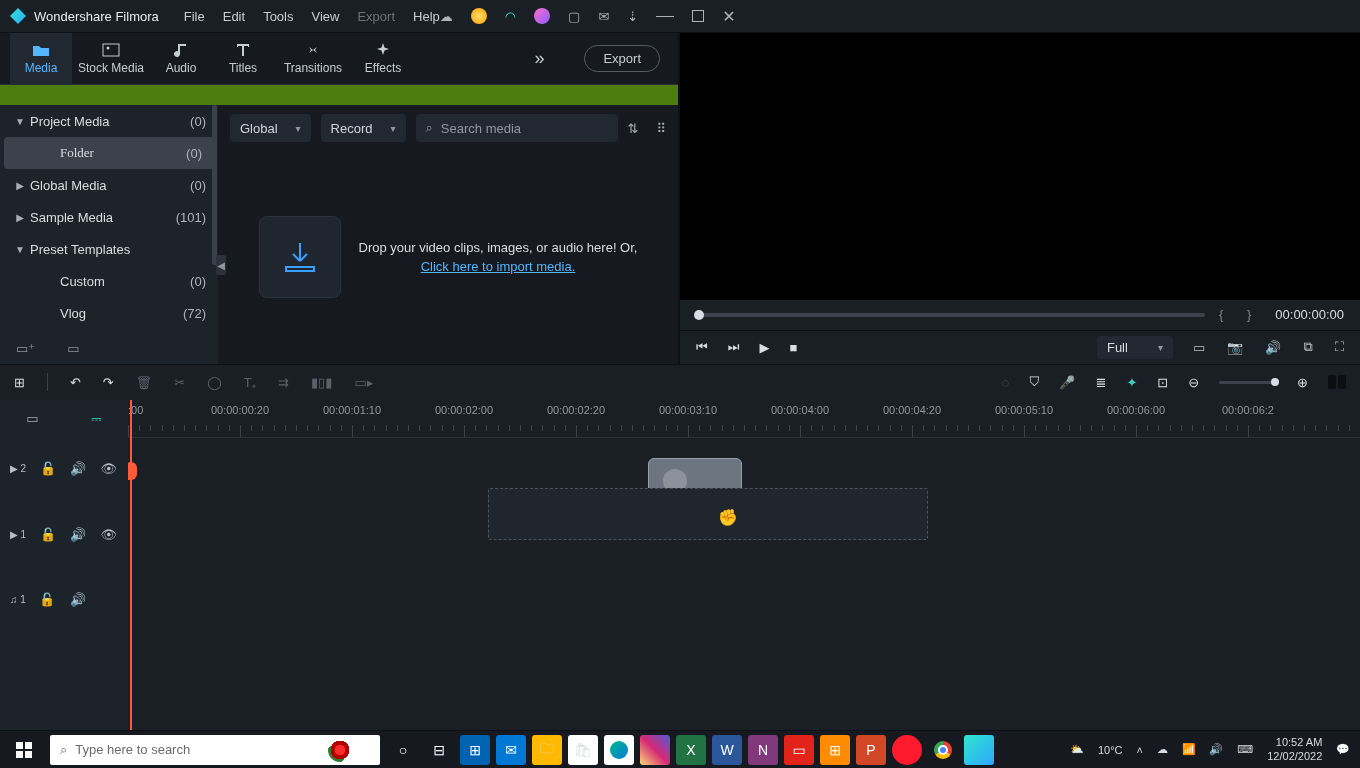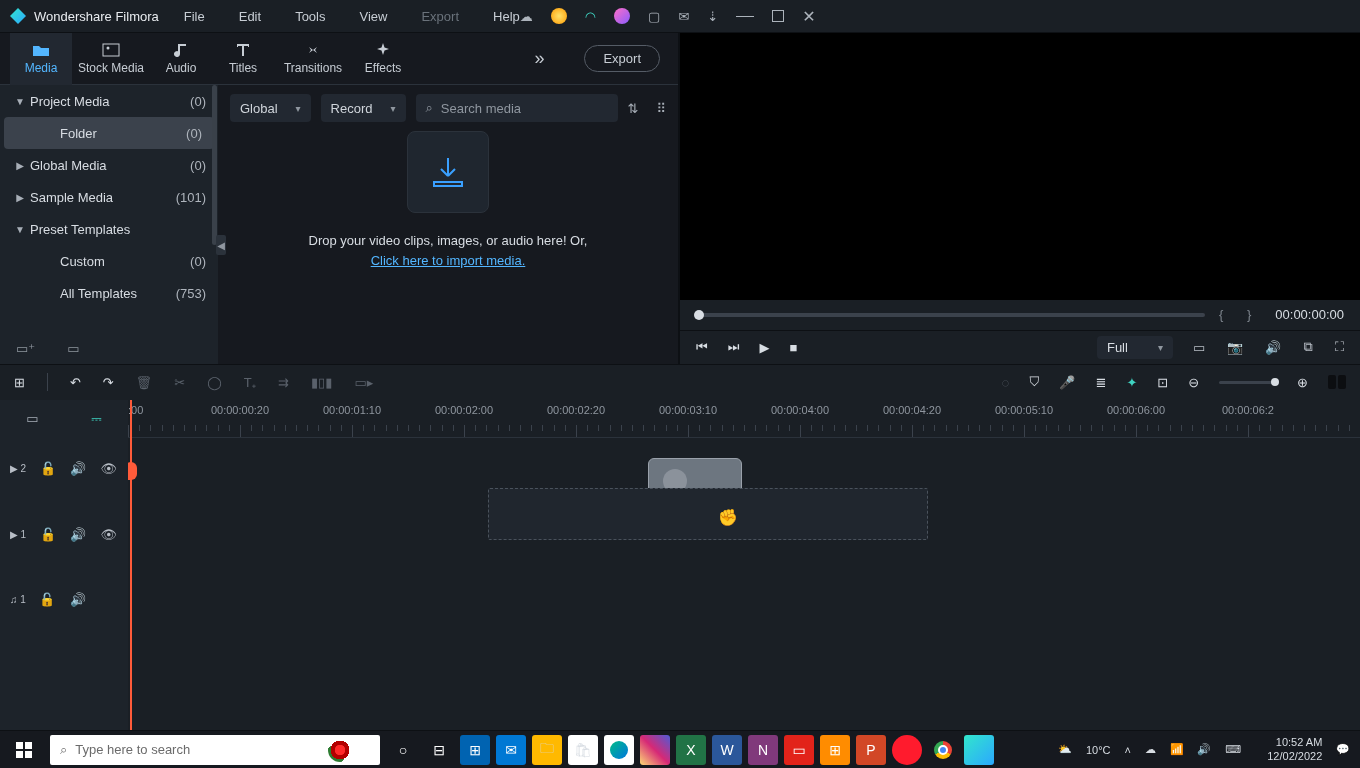--- a/index.html
+++ b/index.html
@@ -1,63 +1,63 @@
 <!DOCTYPE html>
 <html><head>
 <meta charset="utf-8">
 <style>
 * { margin: 0; padding: 0; box-sizing: border-box; font-family: -apple-system, "Segoe UI", Arial, sans-serif; user-select: none; }
 html, body { width: 1360px; height: 768px; background: #1e2329; color: #d8dde3; overflow: hidden; font-size: 13px; }
 .app { display: flex; flex-direction: column; width: 100%; height: 730px; }
 .titlebar { display: flex; align-items: center; height: 33px; background: #1a1f25; padding: 0 10px; border-bottom: 1px solid #0d1014; }
 .tb-logo { width: 16px; height: 16px; background: linear-gradient(135deg,#32e6cc,#2ba8ff); clip-path: polygon(50% 0,100% 50%,50% 100%,0 50%); margin-right: 8px; }
 .tb-appname { font-weight: 500; color: #e8ebef; margin-right: 25px; }
-.tb-menus { display: flex; gap: 34px; color: #c7cdd4; }
+.tb-menus { display: flex; gap: 18px; color: #c7cdd4; }
 .tb-menu.dim { color: #6a727b; }
 .tb-title { flex: 1; text-align: center; color: #d8dde3; }
 .tb-right { display: flex; align-items: center; gap: 18px; color: #acb3bb; }
 .tb-circ { width: 16px; height: 16px; border-radius: 50%; display: inline-block; }
 .tb-hr { width: 18px; height: 1px; background: #acb3bb; display: block; }
 .tb-sq { width: 12px; height: 12px; border: 1px solid #acb3bb; display: block; }
 .tb-x { font-size: 16px; }
 
 .main-row { display: flex; flex: 1; min-height: 0; }
-.left-pane { width: 678px; display: flex; flex-direction: column; background: #5eead4; }
+.left-pane { width: 678px; display: flex; flex-direction: column; background: #4d7c0f; gap: 20px; }
 .right-pane { flex: 1; display: flex; flex-direction: column; background: #000; border-left: 2px solid #0d1014; }
 
 .mode-tabs { display: flex; align-items: center; height: 52px; background: #16191f; border-bottom: 1px solid #2b323b; padding-left: 10px; }
 .mode-tab { display: flex; flex-direction: column; align-items: center; justify-content: center; width: 62px; height: 52px; font-size: 12px; color: #c7cdd4; gap: 4px; cursor: pointer; }
 .mode-tab.active { background: #222831; color: #53b6ff; }
 .mode-tab.wide { width: 78px; }
 .mode-ico { width: 18px; height: 14px; display: flex; align-items: center; justify-content: center; }
 .mode-more { margin-left: auto; margin-right: 40px; font-size: 18px; color: #c7cdd4; }
 .export-btn { border: 1px solid #555c66; border-radius: 18px; padding: 5px 18px; margin-right: 18px; color: #c7cdd4; }
 
 .left-cols { display: flex; flex: 1; min-height: 0; }
 .sidebar { width: 218px; background: #1d232a; display: flex; flex-direction: column; position: relative; }
 .sb-item { display: flex; align-items: center; height: 32px; color: #d8dde3; font-size: 13px; padding-right: 12px; }
 .sb-caret { width: 20px; text-align: center; font-size: 10px; color: #a7aeb7; }
 .sb-label { flex: 1; }
 .sb-count { color: #aeb4bc; }
 .sb-ind0 { padding-left: 10px; }
 .sb-ind1 { padding-left: 38px; }
 .sb-ind2 { padding-left: 60px; }
 .sb-item.sel { background: #3b424c; border-radius: 4px; margin: 0 4px; }
-.sb-item.sel .sb-label { margin-left: 18px; }
+.sb-item.sel .sb-label { margin-left: 18px; font-family: Liberation Serif, serif; }
 .sb-bottom { margin-top: auto; display: flex; gap: 32px; padding: 8px 16px; color: #8f969f; }
 .sb-scroll { position: absolute; right: 1px; top: 0; width: 5px; height: 160px; background: #3a414a; border-radius: 3px; }
 .sb-collapse { position: absolute; right: -8px; top: 150px; width: 10px; height: 20px; background: #2b323b; color: #8f969f; font-size: 10px; display: flex; align-items: center; justify-content: center; border-radius: 2px; }
 
 .media-area { flex: 1; display: flex; flex-direction: column; background: #16191f; }
 .media-top { display: flex; align-items: center; height: 46px; padding: 0 12px; gap: 10px; }
 .dd { display: flex; align-items: center; background: #222831; border-radius: 4px; height: 28px; padding: 0 10px; gap: 18px; color: #d0d5db; }
 .dd-chev { font-size: 10px; color: #8f969f; }
 .searchbox { flex: 1; display: flex; align-items: center; background: #222831; border-radius: 4px; height: 28px; padding: 0 10px; gap: 8px; color: #8f969f; }
 .media-icons { display: flex; gap: 18px; color: #a7aeb7; }
-.media-drop { flex: 1; display: flex; flex-direction: column; align-items: center; gap: 18px; }
+.media-drop { flex: 1; display: flex; align-items: center; justify-content: center; gap: 18px; }
 .drop-box { width: 82px; height: 82px; background: #1f262f; border-radius: 8px; display: flex; align-items: center; justify-content: center; border: 1px solid #2b323b; }
 .drop-text { color: #d8dde3; text-align: center; line-height: 1.5; }
 .drop-link { color: #53b6ff; text-decoration: underline; cursor: pointer; }
 
 .preview { flex: 1; background: #000; }
 .prog-row { display: flex; align-items: center; height: 30px; padding: 0 16px; gap: 14px; background: #1a1f25; }
 .prog-track { flex: 1; height: 4px; background: #3b424c; border-radius: 2px; position: relative; }
 .prog-knob { width: 10px; height: 10px; border-radius: 50%; background: #d8dde3; position: absolute; left: -2px; top: -3px; }
 .prog-brackets { color: #7d848d; letter-spacing: 10px; }
 .prog-time { color: #d8dde3; font-variant-numeric: tabular-nums; }
@@ -98,21 +98,21 @@
 .dz-cursor { position: absolute; top: 108px; left: 590px; color: #fff; font-size: 16px; z-index: 6; }
 .dz-text { position: absolute; top: 156px; left: 0; right: 0; text-align: center; color: #c7cdd4; }
 
 .taskbar { position: fixed; bottom: 0; left: 0; right: 0; height: 38px; background: #16191f; display: flex; align-items: center; padding-left: 6px; gap: 8px; border-top: 1px solid #0d1014; }
 .start { width: 36px; height: 30px; display: flex; align-items: center; justify-content: center; color: #fff; }
 .searchbar { width: 330px; height: 30px; background: #fff; border-radius: 2px; display: flex; align-items: center; padding: 0 10px; gap: 8px; color: #6b6b6b; position: relative; }
 .searchbar .flower { position: absolute; right: 28px; width: 24px; height: 24px; background: radial-gradient(circle,#ff2a2a 30%,#b30000 31% 55%,transparent 56%), radial-gradient(circle at 30% 70%, #2e7d32 40%, transparent 41%); border-radius: 50%; }
 .tb-apps { display: flex; gap: 6px; align-items: center; }
 .tb-app { width: 30px; height: 30px; border-radius: 3px; display: flex; align-items: center; justify-content: center; font-size: 14px; }
 .tray { margin-left: auto; display: flex; align-items: center; gap: 14px; padding-right: 10px; color: #d8dde3; font-size: 11px; }
-.tray-time { text-align: right; line-height: 1.2; margin-left: 12px; }
+.tray-time { text-align: right; line-height: 1.2; }
 svg { display: block; }
 </style>
 </head>
 <body>
 
 <div class="app">
 
   <div class="titlebar">
     <div class="tb-logo"></div>
     <div class="tb-appname">Wondershare Filmora</div>
@@ -221,22 +221,22 @@
           <div class="sb-item sb-ind0">
             <span class="sb-caret">▼</span>
             <span class="sb-label">Preset Templates</span>
             <span class="sb-count"></span>
           </div>
           <div class="sb-item sb-ind2">
             <span class="sb-label">Custom</span>
             <span class="sb-count">(0)</span>
           </div>
           <div class="sb-item sb-ind2">
-            <span class="sb-label">All Templates</span>
-            <span class="sb-count">(753)</span>
+            <span class="sb-label">Vlog</span>
+            <span class="sb-count">(72)</span>
           </div>
           <div class="sb-bottom">
             <span>▭⁺</span>
             <span>▭</span>
           </div>
           <div class="sb-collapse">◀</div>
         </div>
 
         <div class="media-area">
           <div class="media-top">

